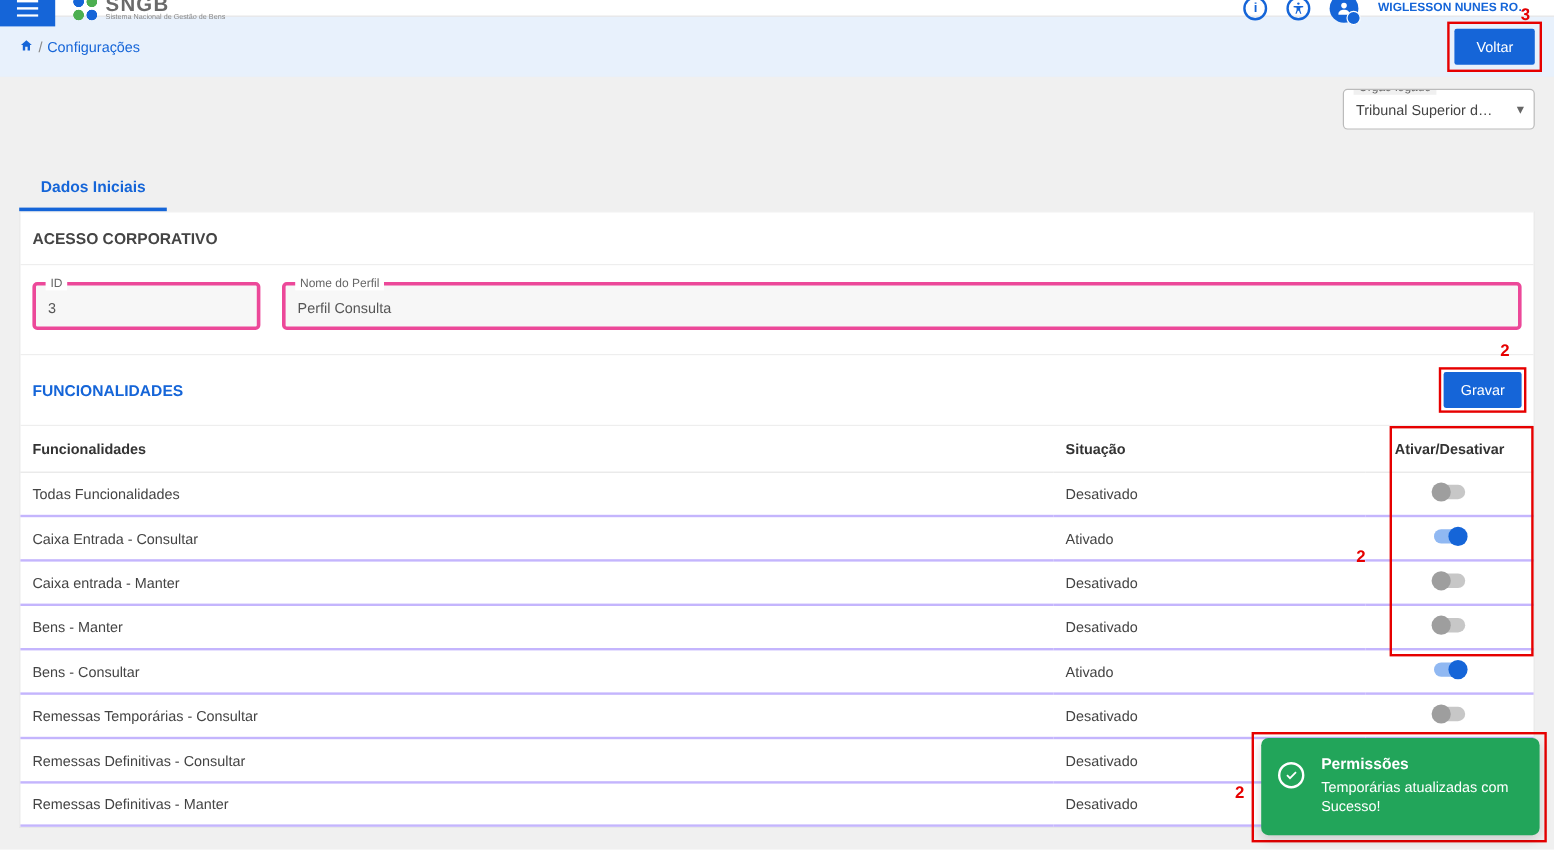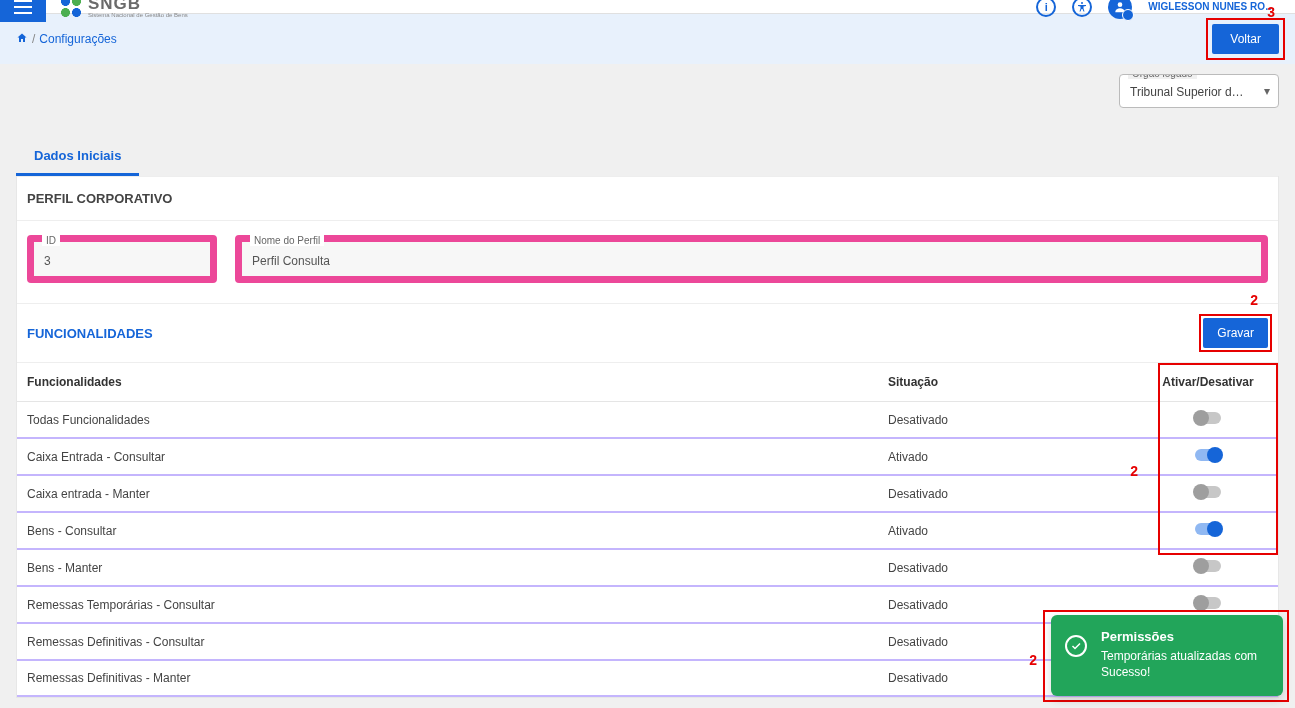--- a/index.html
+++ b/index.html
@@ -120,21 +120,21 @@
 
   .section-header {
     padding: 14px 10px; font-size: 13px; font-weight: 600;
     color: #444; border-top: 1px solid #eee; border-bottom: 1px solid #eee;
     display: flex; align-items: center; justify-content: space-between;
   }
   .section-header.blue { color: #1565d8; }
 
   .field-row { display: flex; gap: 18px; padding: 14px 10px 20px 10px; }
   .text-field {
-    position: relative; border: 7px solid #ec4899; border-radius: 4px;
+    position: relative; border: 3px solid #ec4899; border-radius: 4px;
     padding: 12px 10px 8px 10px; background: #f7f7f7; font-size: 12px; color: #555;
   }
   .text-field .lbl {
     position: absolute; top: -7px; left: 8px; background: #fff;
     font-size: 10px; color: #666; padding: 0 4px;
   }
   .text-field.id { width: 190px; }
   .text-field.nome { flex: 1; }
 
   .gravar-btn {
@@ -249,21 +249,21 @@
   </div>
 </div>
 
 <div class="tabs-row">
   <span class="tab">Dados Iniciais</span>
 </div>
 
 <div class="card">
 
   <div class="section-header">
-    <span>PERFIL CORPORATIVO</span>
+    <span>ACESSO CORPORATIVO</span>
   </div>
   <div class="field-row">
     <div class="text-field id">
       <span class="lbl">ID</span>
       <span>3</span>
     </div>
     <div class="text-field nome">
       <span class="lbl">Nome do Perfil</span>
       <span>Perfil Consulta</span>
     </div>
@@ -301,28 +301,28 @@
             <td>Caixa Entrada - Consultar</td>
             <td>Ativado</td>
             <td><span class="toggle on"></span></td>
           </tr>
           <tr>
             <td>Caixa entrada - Manter</td>
             <td>Desativado</td>
             <td><span class="toggle"></span></td>
           </tr>
           <tr>
+            <td>Bens - Manter</td>
+            <td>Desativado</td>
+            <td><span class="toggle"></span></td>
+          </tr>
+          <tr>
             <td>Bens - Consultar</td>
             <td>Ativado</td>
             <td><span class="toggle on"></span></td>
-          </tr>
-          <tr>
-            <td>Bens - Manter</td>
-            <td>Desativado</td>
-            <td><span class="toggle"></span></td>
           </tr>
           <tr>
             <td>Remessas Temporárias - Consultar</td>
             <td>Desativado</td>
             <td><span class="toggle"></span></td>
           </tr>
           <tr>
             <td>Remessas Definitivas - Consultar</td>
             <td>Desativado</td>
             <td><span class="toggle"></span></td>

